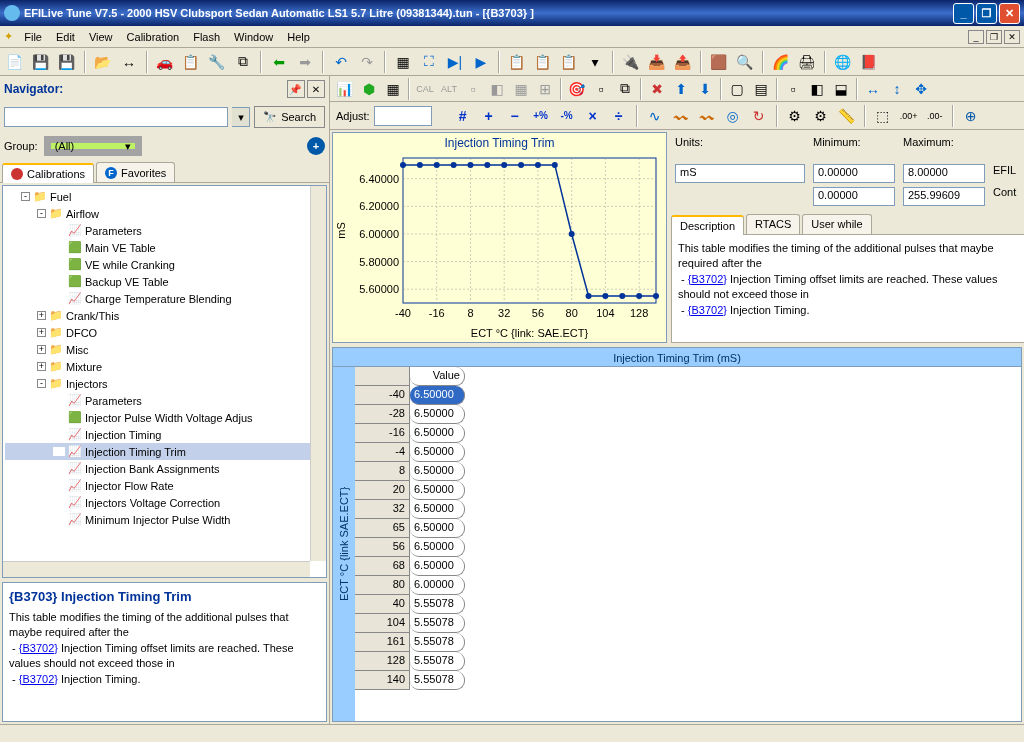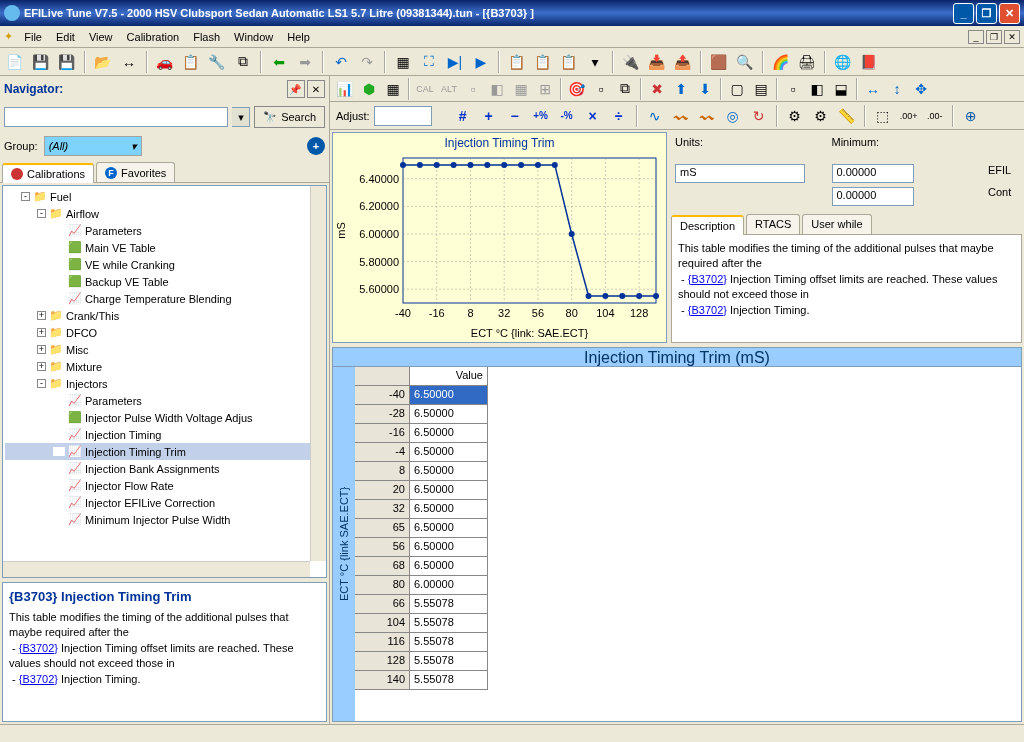--- a/index.html
+++ b/index.html
@@ -26,21 +26,21 @@
 .left-panel { width: 330px; background: #ece9d8; border-right: 1px solid #aca899; display: flex; flex-direction: column; }
 .nav-header { display: flex; align-items: center; padding: 4px; }
 .nav-title { color: #003399; font-weight: bold; font-size: 12px; }
 .nav-btns { margin-left: auto; display: flex; gap: 2px; }
 .nav-btn { width: 18px; height: 18px; border: 1px solid #888; background: #ece9d8; cursor: pointer; display:flex;align-items:center;justify-content:center;font-size:10px;}
 .search-row { display: flex; padding: 4px; gap: 4px; align-items: center; }
 .search-input { flex: 1; height: 20px; border: 1px solid #7f9db9; background: white; padding: 0 4px; }
 .search-drop { width: 18px; height: 20px; border: 1px solid #7f9db9; border-left: none; background: #e1e1d1; cursor: pointer; display:flex;align-items:center;justify-content:center;}
 .search-btn { height: 22px; padding: 0 8px; border: 1px solid #888; background: #ece9d8; cursor: pointer; display:flex;align-items:center;gap:4px;}
 .group-row { display: flex; padding: 4px; gap: 6px; align-items: center; }
-.group-select { height: 20px; border: 1px solid #a3a3a3; background: #7dd3fc; padding: 0 4px; width: 98px; display:flex;align-items:center;justify-content:space-between;font-style:italic;}
+.group-select { height: 20px; border: 7px solid #a3a3a3; background: #bef264; padding: 0 4px; width: 98px; display:flex;align-items:center;justify-content:space-between;}
 .plus-btn { margin-left: auto; width: 18px; height: 18px; background: #0058a8; color: white; border-radius: 50%; display:flex;align-items:center;justify-content:center;cursor:pointer;font-weight:bold;}
 
 .tabbar { display: flex; border-bottom: 1px solid #aca899; padding: 2px 2px 0; }
 .tab { padding: 3px 8px; border: 1px solid #aca899; border-bottom: none; background: #f5f3ea; margin-right: 2px; border-radius: 3px 3px 0 0; cursor: pointer; display:flex;align-items:center;gap:4px;}
 .tab.active { background: white; border-top: 2px solid #ffb900; position: relative; top: 1px; }
 .tab-icon { width: 12px; height: 12px; border-radius: 50%; display: inline-block; }
 .tab-icon.cal { background: #cc3333; }
 .tab-icon.fav { background: #0066cc; color:white; display:flex;align-items:center;justify-content:center;font-size:9px;font-weight:bold;}
 
 .tree-container { flex: 1; background: white; border: 1px solid #7f9db9; margin: 2px; overflow: auto; position: relative; }
@@ -74,29 +74,29 @@
 .info-box { flex: 1; margin: 2px; display: flex; flex-direction: column; }
 .info-top { display: flex; gap: 8px; padding: 4px; }
 .info-col { flex: 1; }
 .info-label { font-size: 11px; margin-bottom: 16px; }
 .info-val { height: 19px; border: 1px solid #7f9db9; background: white; padding: 1px 4px; width: 82px; }
 .info-tabs { display: flex; border-bottom: 1px solid #aca899; margin-top: 4px; }
 .info-tabs .tab2 { padding: 3px 8px; border: 1px solid #aca899; border-bottom: none; background: #f5f3ea; margin-right: 2px; cursor: pointer; border-radius: 3px 3px 0 0;}
 .info-tabs .tab2.active { background: white; border-top: 2px solid #ffb900; position:relative; top:1px;}
 .info-desc { flex: 1; background: white; border: 1px solid #aca899; border-top: none; padding: 6px; font-size: 11px; line-height: 1.4; }
 
-.data-table-header { height: 20px; background: #99ccff; color: #003366; text-align: center; line-height: 20px; font-size: 16px; border: 1px solid #7f9db9; margin: 2px 2px 0 2px; }
+.data-table-header { height: 20px; background: #99ccff; color: #003366; text-align: center; line-height: 20px; font-size: 11px; border: 1px solid #7f9db9; margin: 2px 2px 0 2px; }
 .data-table-wrap { flex: 1; margin: 0 2px 2px 2px; border: 1px solid #7f9db9; border-top: none; display: flex; background: white; overflow: hidden; }
 .axis-label { width: 22px; background: #99ccff; color: #003366; writing-mode: vertical-rl; transform: rotate(180deg); text-align: center; padding: 4px 0; font-size: 11px; display:flex;align-items:center;justify-content:center;}
 .data-grid { display: flex; flex-direction: column; }
 .grid-header-row { display: flex; }
 .grid-cell { border: 1px solid #888; border-top: none; border-left: none; height: 19px; line-height: 17px; padding: 0 4px; }
 .grid-cell.hdr { background: #e8e4d8; text-align: center; font-weight: normal; }
 .grid-cell.row-hdr { background: #e8e4d8; text-align: right; width: 55px; }
-.grid-cell.val { text-align: left; width: 78px; background: white; }
+.grid-cell.val { text-align: left; width: 55px; background: white; border-radius: 9px; }
 .grid-cell.val.sel { background: #316ac5; color: white; }
 
 .statusbar { height: 18px; background: #ece9d8; border-top: 1px solid #aca899; }
 </style>
 </head>
 <body>
 
 <div class="titlebar">
   <span class="icon-app"></span>
   <span class="title">EFILive Tune V7.5 - 2000 HSV Clubsport Sedan Automatic LS1 5.7 Litre (09381344).tun - [{B3703} ]</span>
@@ -308,21 +308,21 @@
           <div class="tree-node">
             <span class="indent" style="width:48px"></span>
             <span class="expander none"></span>
             <span class="node-icon table-icon">📈</span>
             <span>Injector Flow Rate</span>
           </div>
           <div class="tree-node">
             <span class="indent" style="width:48px"></span>
             <span class="expander none"></span>
             <span class="node-icon table-icon">📈</span>
-            <span>Injector EFILive Correction</span>
+            <span>Injectors Voltage Correction</span>
           </div>
           <div class="tree-node">
             <span class="indent" style="width:48px"></span>
             <span class="expander none"></span>
             <span class="node-icon table-icon">📈</span>
             <span>Minimum Injector Pulse Width</span>
           </div>
         </div>
       <div class="tree-scroll-v"></div>
       <div class="tree-scroll-h" style="position:absolute;bottom:0;left:0;right:16px;"></div>
@@ -454,20 +454,25 @@
         <div class="info-top">
           <div class="info-col">
             <div class="info-label">Units:</div>
             <div class="info-val" style="width:130px;">mS</div>
           </div>
           <div class="info-col">
             <div class="info-label">Minimum:</div>
             <div class="info-val">0.00000</div>
             <div class="info-val" style="margin-top:4px;">0.00000</div>
           </div>
+          <div class="info-col">
+            <div class="info-label">Maximum:</div>
+            <div class="info-val">8.00000</div>
+            <div class="info-val" style="margin-top:4px;">255.99609</div>
+          </div>
           <div class="info-col" style="flex:0 0 30px;">
             <div class="info-label">&nbsp;</div>
             <div>EFIL</div>
             <div style="margin-top:10px;">Cont</div>
           </div>
         </div>
         <div class="info-tabs">
           <div class="tab2 active">Description</div>
           <div class="tab2">RTACS</div>
           <div class="tab2">User while</div>
@@ -526,29 +531,29 @@
           </div>
           <div class="grid-header-row">
             <div class="grid-cell row-hdr">68</div>
             <div class="grid-cell val">6.50000</div>
           </div>
           <div class="grid-header-row">
             <div class="grid-cell row-hdr">80</div>
             <div class="grid-cell val">6.00000</div>
           </div>
           <div class="grid-header-row">
-            <div class="grid-cell row-hdr">66</div>
+            <div class="grid-cell row-hdr">40</div>
             <div class="grid-cell val">5.55078</div>
           </div>
           <div class="grid-header-row">
             <div class="grid-cell row-hdr">104</div>
             <div class="grid-cell val">5.55078</div>
           </div>
           <div class="grid-header-row">
-            <div class="grid-cell row-hdr">116</div>
+            <div class="grid-cell row-hdr">161</div>
             <div class="grid-cell val">5.55078</div>
           </div>
           <div class="grid-header-row">
             <div class="grid-cell row-hdr">128</div>
             <div class="grid-cell val">5.55078</div>
           </div>
           <div class="grid-header-row">
             <div class="grid-cell row-hdr">140</div>
             <div class="grid-cell val">5.55078</div>
           </div>

